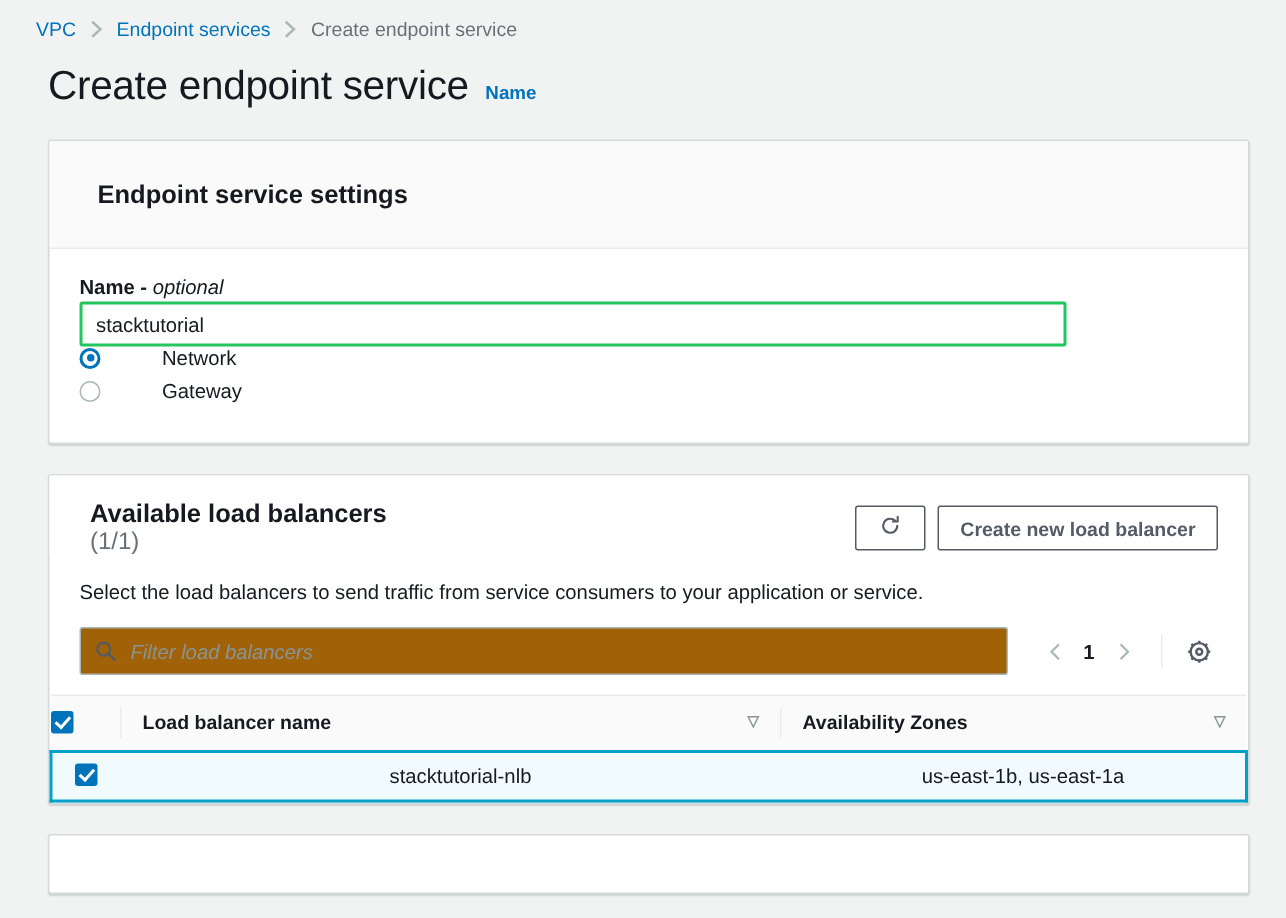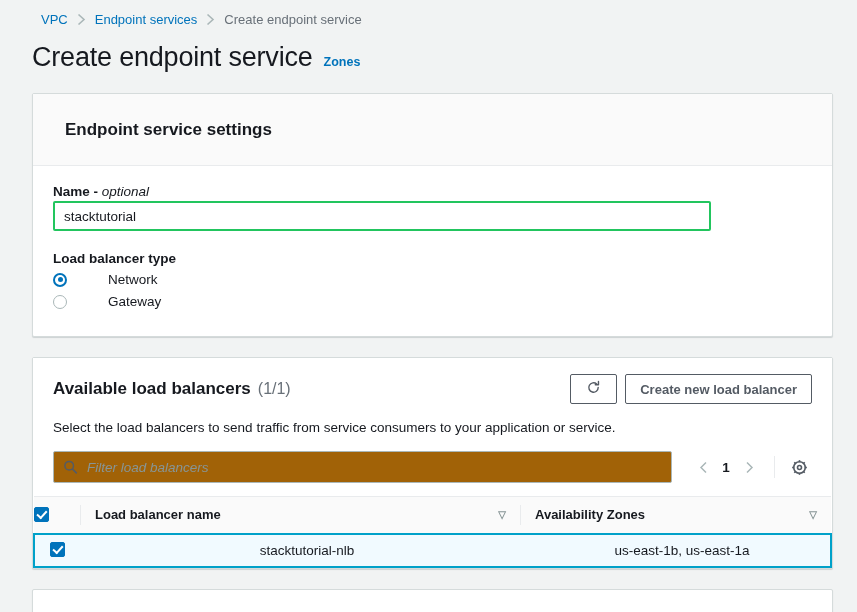--- a/index.html
+++ b/index.html
@@ -14,21 +14,21 @@
     font-family: "Liberation Sans", sans-serif;
     color: #16191f;
     overflow: hidden;
     position: relative;
   }
 
   
   .breadcrumb {
     display: flex;
     align-items: center;
-    padding: 8px 0 0 41px;
+    padding: 8px 0 0 24px;
     height: 30px;
     font-size: 13px;
   }
   .crumb-link {
     color: #0073bb;
     text-decoration: none;
     cursor: pointer;
     white-space: nowrap;
   }
   .crumb-current {
@@ -91,20 +91,21 @@
     color: #16191f;
     margin: 12px;
   }
   .panel-title-lg {
     font-size: 17px;
     font-weight: bold;
     color: #16191f;
     margin: 0;
     display: flex;
     align-items: baseline;
+    flex-direction: column;
   }
   .counter {
     font-weight: 400;
     color: #687078;
     margin-left: 7px;
     font-size: 16px;
   }
   .panel-body {
     padding: 18px 20px 20px 20px;
   }
@@ -399,37 +400,36 @@
   <span class="crumb-sep">
     <svg width="9" height="13" viewBox="0 0 9 13" aria-hidden="true">
         <path d="M1.5 1.5 L7 6.5 L1.5 11.5" fill="none" stroke="#aab7b8" stroke-width="1.6"></path>
       </svg>
   </span>
   <span class="crumb-current">Create endpoint service</span>
 </nav>
 
 <div class="page-title-row">
   <h1 class="page-title">Create endpoint service</h1>
-  <a class="info-link">Zones</a>
+  <a class="info-link">Name</a>
 </div>
 
 <div class="gap"></div>
 
 <section class="panel">
   <div class="panel-head">
     <h2 class="panel-title">Endpoint service settings</h2>
   </div>
   <div class="panel-body">
 
     <div class="field-label">
       <span>Name - </span><span class="opt">optional</span>
     </div>
     <input class="text-input" type="text" value="stacktutorial" style="">
 
-    <div class="radio-group-label">Load balancer type</div>
 
     <div class="radio-row">
       <span class="radio checked"></span>
       <span class="radio-label">Network</span>
     </div>
 
     <div class="radio-row">
       <span class="radio"></span>
       <span class="radio-label">Gateway</span>
     </div>

